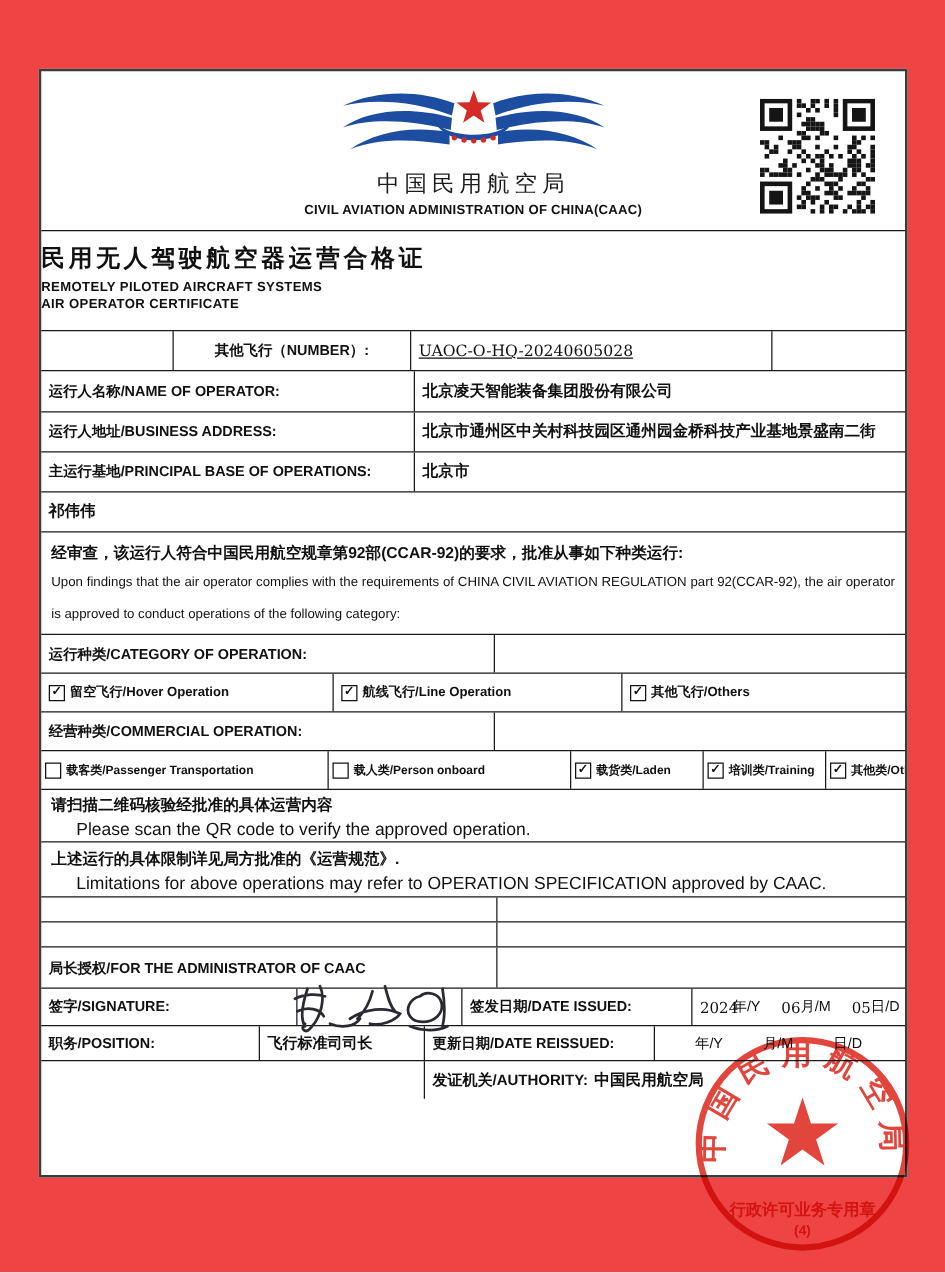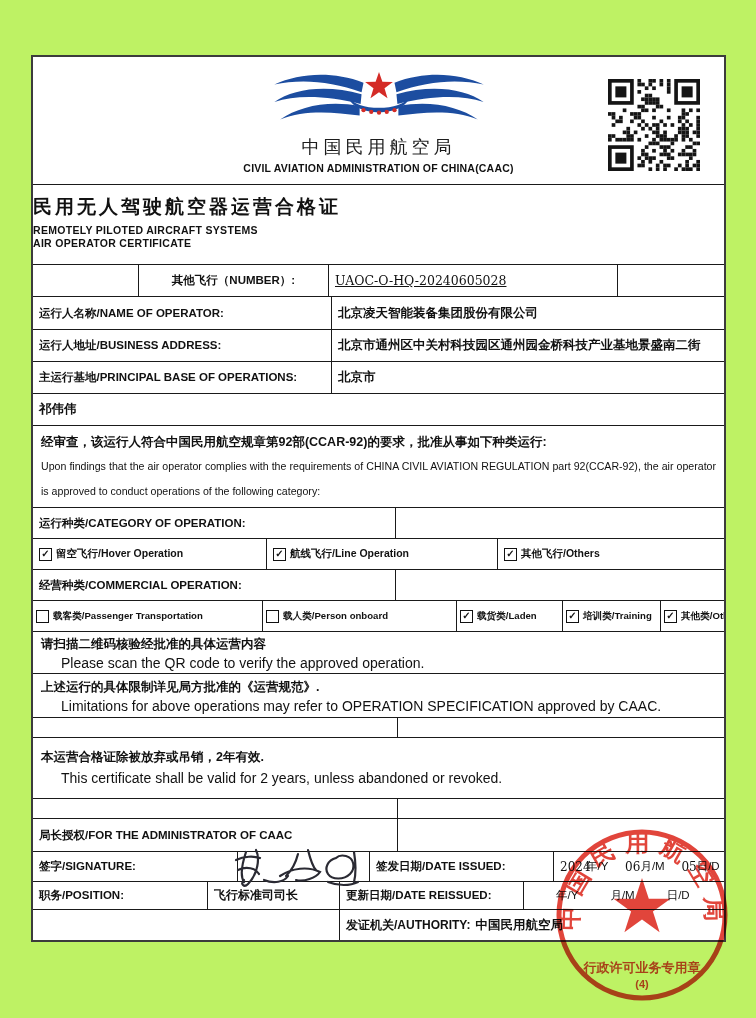--- a/index.html
+++ b/index.html
@@ -1,16 +1,16 @@
 <!DOCTYPE html>
 <html><head>
 <meta charset="utf-8">
 <style>
   html,body{margin:0;padding:0;background:#ffffff;}
-  .page{position:relative;width:756px;height:1018px;background:#bef264;overflow:hidden;
+  .page{position:relative;width:756px;height:1018px;background:#ef4444;overflow:hidden;
         font-family:"Liberation Sans",sans-serif;color:#111;}
   .doc{position:absolute;left:31px;top:55px;width:695px;height:887px;
        border:2px solid #3c3c3c;box-sizing:border-box;display:flex;flex-direction:column;background:#fff;}
   .row{display:flex;flex:none;border-bottom:1px solid #1a1a1a;box-sizing:border-box;align-items:stretch;}
   .row:last-child{border-bottom:none;}
   .cell{border-right:1px solid #1a1a1a;box-sizing:border-box;padding:0 6px;display:flex;
         align-items:center;overflow:hidden;white-space:nowrap;}
   .cell:last-child{border-right:none;}
   .lbl{font-weight:bold;font-size:11.5px;}
   .val{font-weight:bold;font-size:12.5px;text-align:center;}
@@ -366,26 +366,20 @@
         <div class="p-cn" style="line-height:21px">上述运行的具体限制详见局方批准的《运营规范》.</div>
         <div class="p-en2">Limitations for above operations may refer to OPERATION SPECIFICATION approved by CAAC.</div>
       </div>
     </div>
 
     <div class="row" style="height:20px">
       <div class="cell" style="width:365px"></div>
       <div class="cell" style="flex:1"></div>
     </div>
 
-    <div class="row" style="height:61px">
-      <div class="para" style="padding-top:7px">
-        <div class="p-cn" style="line-height:25px">本运营合格证除被放弃或吊销，2年有效.</div>
-        <div class="p-en2">This certificate shall be valid for 2 years, unless abandoned or revoked.</div>
-      </div>
-    </div>
 
     <div class="row" style="height:20px">
       <div class="cell" style="width:365px"></div>
       <div class="cell" style="flex:1"></div>
     </div>
 
     <div class="row" style="height:33px">
       <div class="cell lbl" style="width:365px">局长授权/FOR THE ADMINISTRATOR OF CAAC</div>
       <div class="cell" style="flex:1"></div>
     </div>

